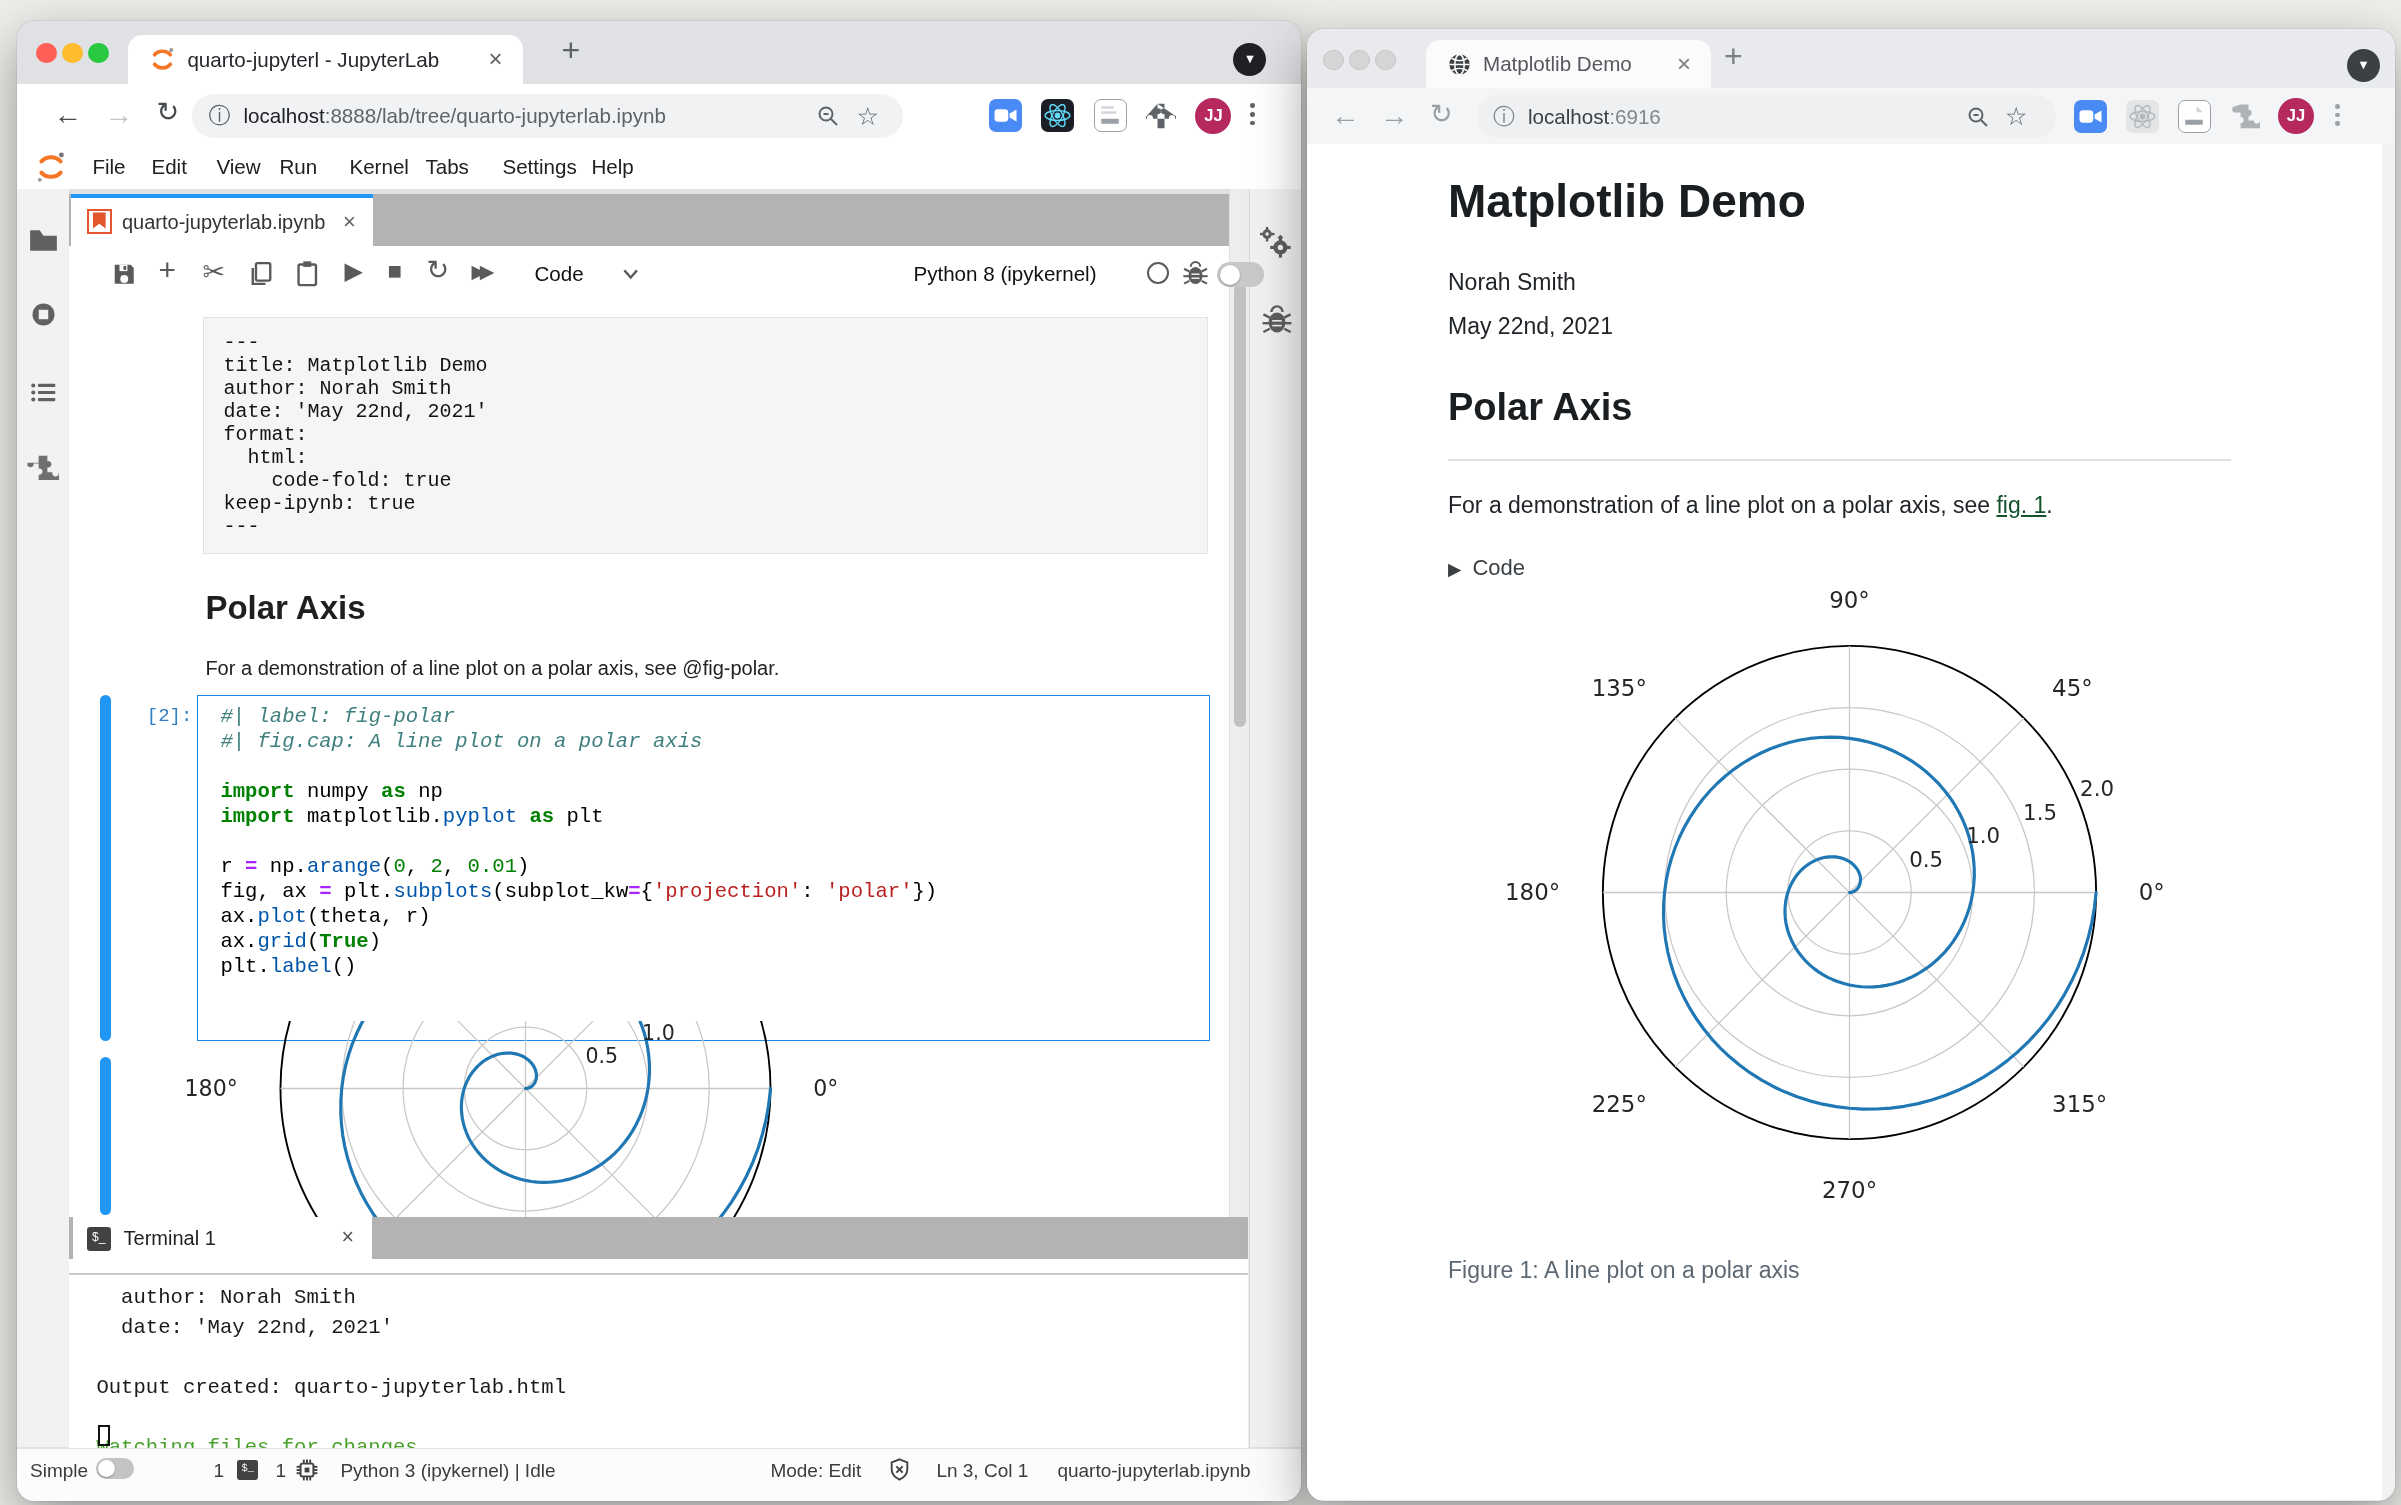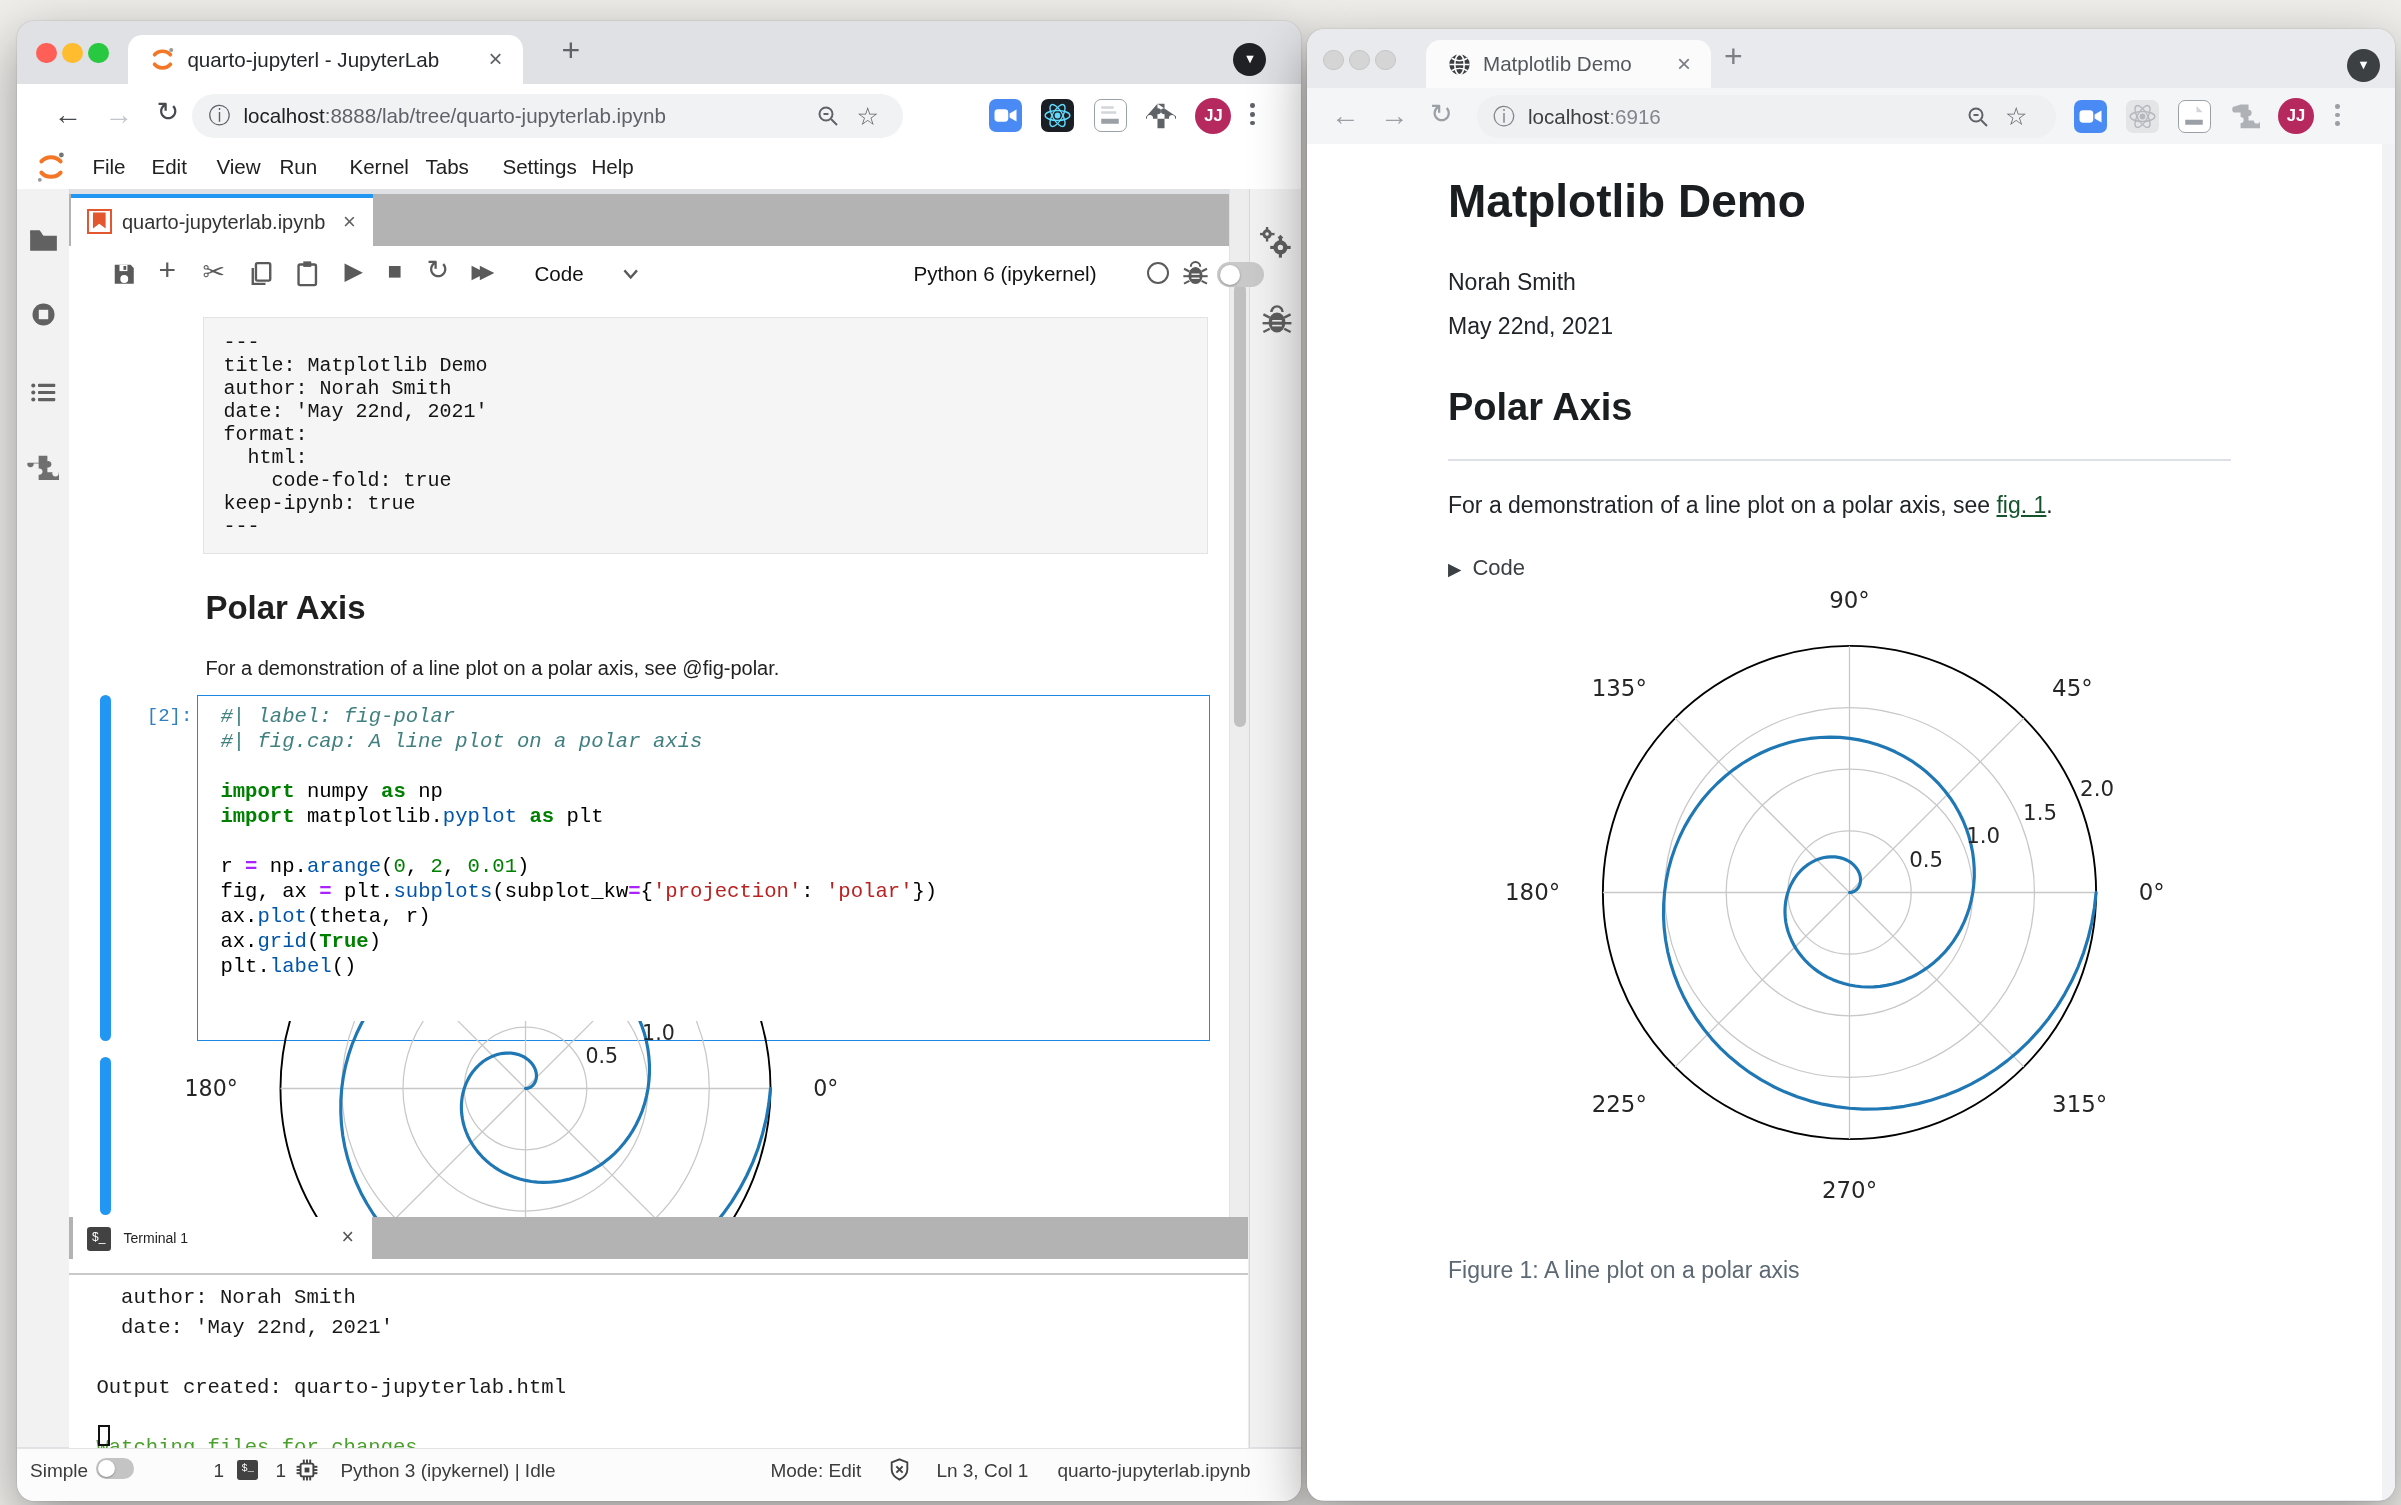--- a/index.html
+++ b/index.html
@@ -218,21 +218,21 @@
           <rect x="13" y="3" width="10" height="7" fill="#5a5a5a" stroke="none"></rect>
         </svg>
       <span class="abs" style="left:275px;top:11px;font-size:24px;color:#5a5a5a;">▶</span>
       <span class="abs" style="left:318px;top:10.3px;font-size:24px;color:#5a5a5a;">■</span>
       <span class="abs" style="left:357px;top:8px;font-size:27px;color:#5a5a5a;">↻</span>
       <span class="abs" style="left:402px;top:13.4px;font-size:19px;letter-spacing:-6.3px;color:#5a5a5a;">▶▶</span>
       <span class="abs" style="left:465px;top:0;height:55px;line-height:55px;font-size:20.6px;color:#111;">Code</span>
       <svg class="abs" style="left:553px;top:22px;" width="17.4" height="12.6" viewBox="0 0 22 16" fill="none" stroke="#5a5a5a" stroke-width="3">
           <path d="M3 3l8 9 8-9"></path>
         </svg>
-      <span class="abs" style="left:844px;top:0;height:55px;line-height:55px;font-size:20.6px;color:#111;">Python 6 (ipykernel)</span>
+      <span class="abs" style="left:844px;top:0;height:55px;line-height:55px;font-size:20.6px;color:#111;">Python 8 (ipykernel)</span>
       <span class="abs" style="left:1078px;top:16px;width:22px;height:22px;border-radius:50%;border:2.4px solid #5a5a5a;box-sizing:border-box;"></span>
       <svg class="abs" style="left:1113px;top:14.2px;" width="27" height="27" viewBox="0 0 40 40" stroke="#5a5a5a" stroke-width="3" fill="#5a5a5a">
         <ellipse cx="20" cy="23" rx="9" ry="11"></ellipse>
           <path d="M13 10a7 7 0 0 1 14 0" fill="none"></path>
         <line x1="11" y1="17" x2="3" y2="13"></line>
           <line x1="11" y1="24" x2="2" y2="24"></line>
           <line x1="11" y1="31" x2="3" y2="35"></line>
         <line x1="29" y1="17" x2="37" y2="13"></line>
           <line x1="29" y1="24" x2="38" y2="24"></line>
           <line x1="29" y1="31" x2="37" y2="35"></line>
@@ -307,21 +307,21 @@
             <text x="638.1460749170542" y="408.35161530955367" text-anchor="middle" font-size="26" fill="#262626" font-family="DejaVu Sans, sans-serif">1.0</text>
             <text x="709.7467386866789" y="378.6936493012592" text-anchor="middle" font-size="26" fill="#262626" font-family="DejaVu Sans, sans-serif">1.5</text>
             <text x="781.3474024563036" y="349.03568329296473" text-anchor="middle" font-size="26" fill="#262626" font-family="DejaVu Sans, sans-serif">2.0</text>
           </svg>
       </div>
     </div>
 
     <div class="abs" style="left:52px;top:1196px;width:1179px;height:42px;background:#b3b3b3;">
       <div class="abs" style="left:3.2px;top:0;width:299px;height:42px;background:#fff;">
         <div class="abs" style="left:14.2px;top:9.5px;width:24px;height:24px;background:#424242;border-radius:3.2px;color:#fff;font-size:12px;line-height:20.6px;text-align:center;">$_</div>
-        <span class="abs" style="left:51px;top:0;height:42px;line-height:42px;font-size:14px;color:#222;">Terminal 1</span>
+        <span class="abs" style="left:51px;top:0;height:42px;line-height:42px;font-size:20px;color:#222;">Terminal 1</span>
         <span class="abs" style="left:269px;top:0;height:42px;line-height:40px;font-size:21.3px;color:#555;">×</span>
       </div>
     </div>
     <div class="abs" style="left:52px;top:1238px;width:1179px;height:189px;background:#fff;">
       <div class="abs" style="left:0;top:14.2px;width:100%;height:1.6px;background:#c9c9c9;"></div>
       <div id="term-lines" class="abs" style="left:27px;top:24px;">
           <div class="term-line">  author: Norah Smith</div>
           <div class="term-line">  date: 'May 22nd, 2021'</div>
           <div class="term-line">&nbsp;</div>
           <div class="term-line">Output created: quarto-jupyterlab.html</div>

